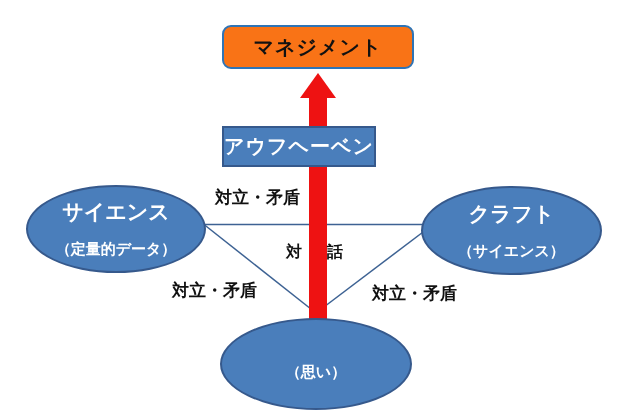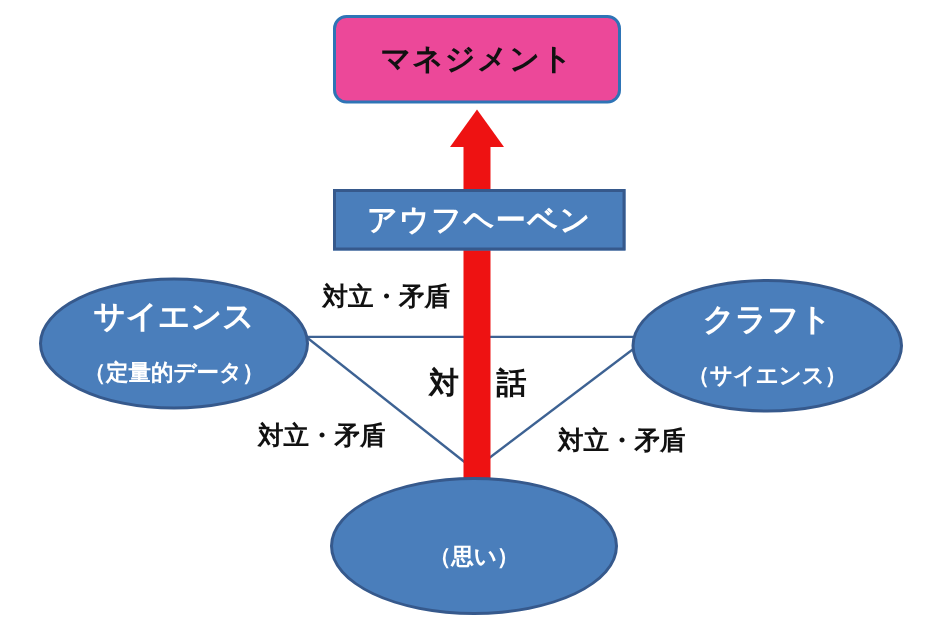--- a/index.html
+++ b/index.html
@@ -26,35 +26,35 @@
     z-index: 2;
     display: flex;
     flex-direction: column;
     align-items: center;
     justify-content: center;
     box-sizing: border-box;
     text-align: center;
   }
   .topbox {
     left: 222px;
-    top: 10px;
+    top: 25px;
     width: 192px;
-    height: 59px;
-    background: #ec4899;
+    height: 44px;
+    background: #f97316;
     border: 2.5px solid #2e74b6;
     border-radius: 9px;
     color: #111111;
     font-size: 20px;
     font-weight: bold;
     letter-spacing: 1px;
   }
   .bluerect {
     left: 222px;
     top: 126px;
-    width: 195px;
+    width: 154px;
     height: 41px;
     background: #4a7ebb;
     border: 2px solid #36598c;
     color: #ffffff;
     font-size: 20px;
     font-weight: bold;
     letter-spacing: 1px;
   }
   .ellipse {
     background: #4a7ebb;
@@ -83,21 +83,21 @@
     font-weight: bold;
     white-space: nowrap;
   }
   .conflict { font-size: 17px; }
   .conflict-top { left: 215px; top: 186px; }
   .conflict-bl  { left: 172px; top: 279px; }
   .conflict-br  { left: 372px; top: 282px; }
   .dialogue {
     left: 286px;
     top: 242px;
-    font-size: 20px;
+    font-size: 16px;
     letter-spacing: 25px;
   }
 </style>
 </head>
 <body>
 
 <div class="stage">
 
   <svg class="layer-svg" width="630" height="420" viewBox="0 0 630 420">
 

